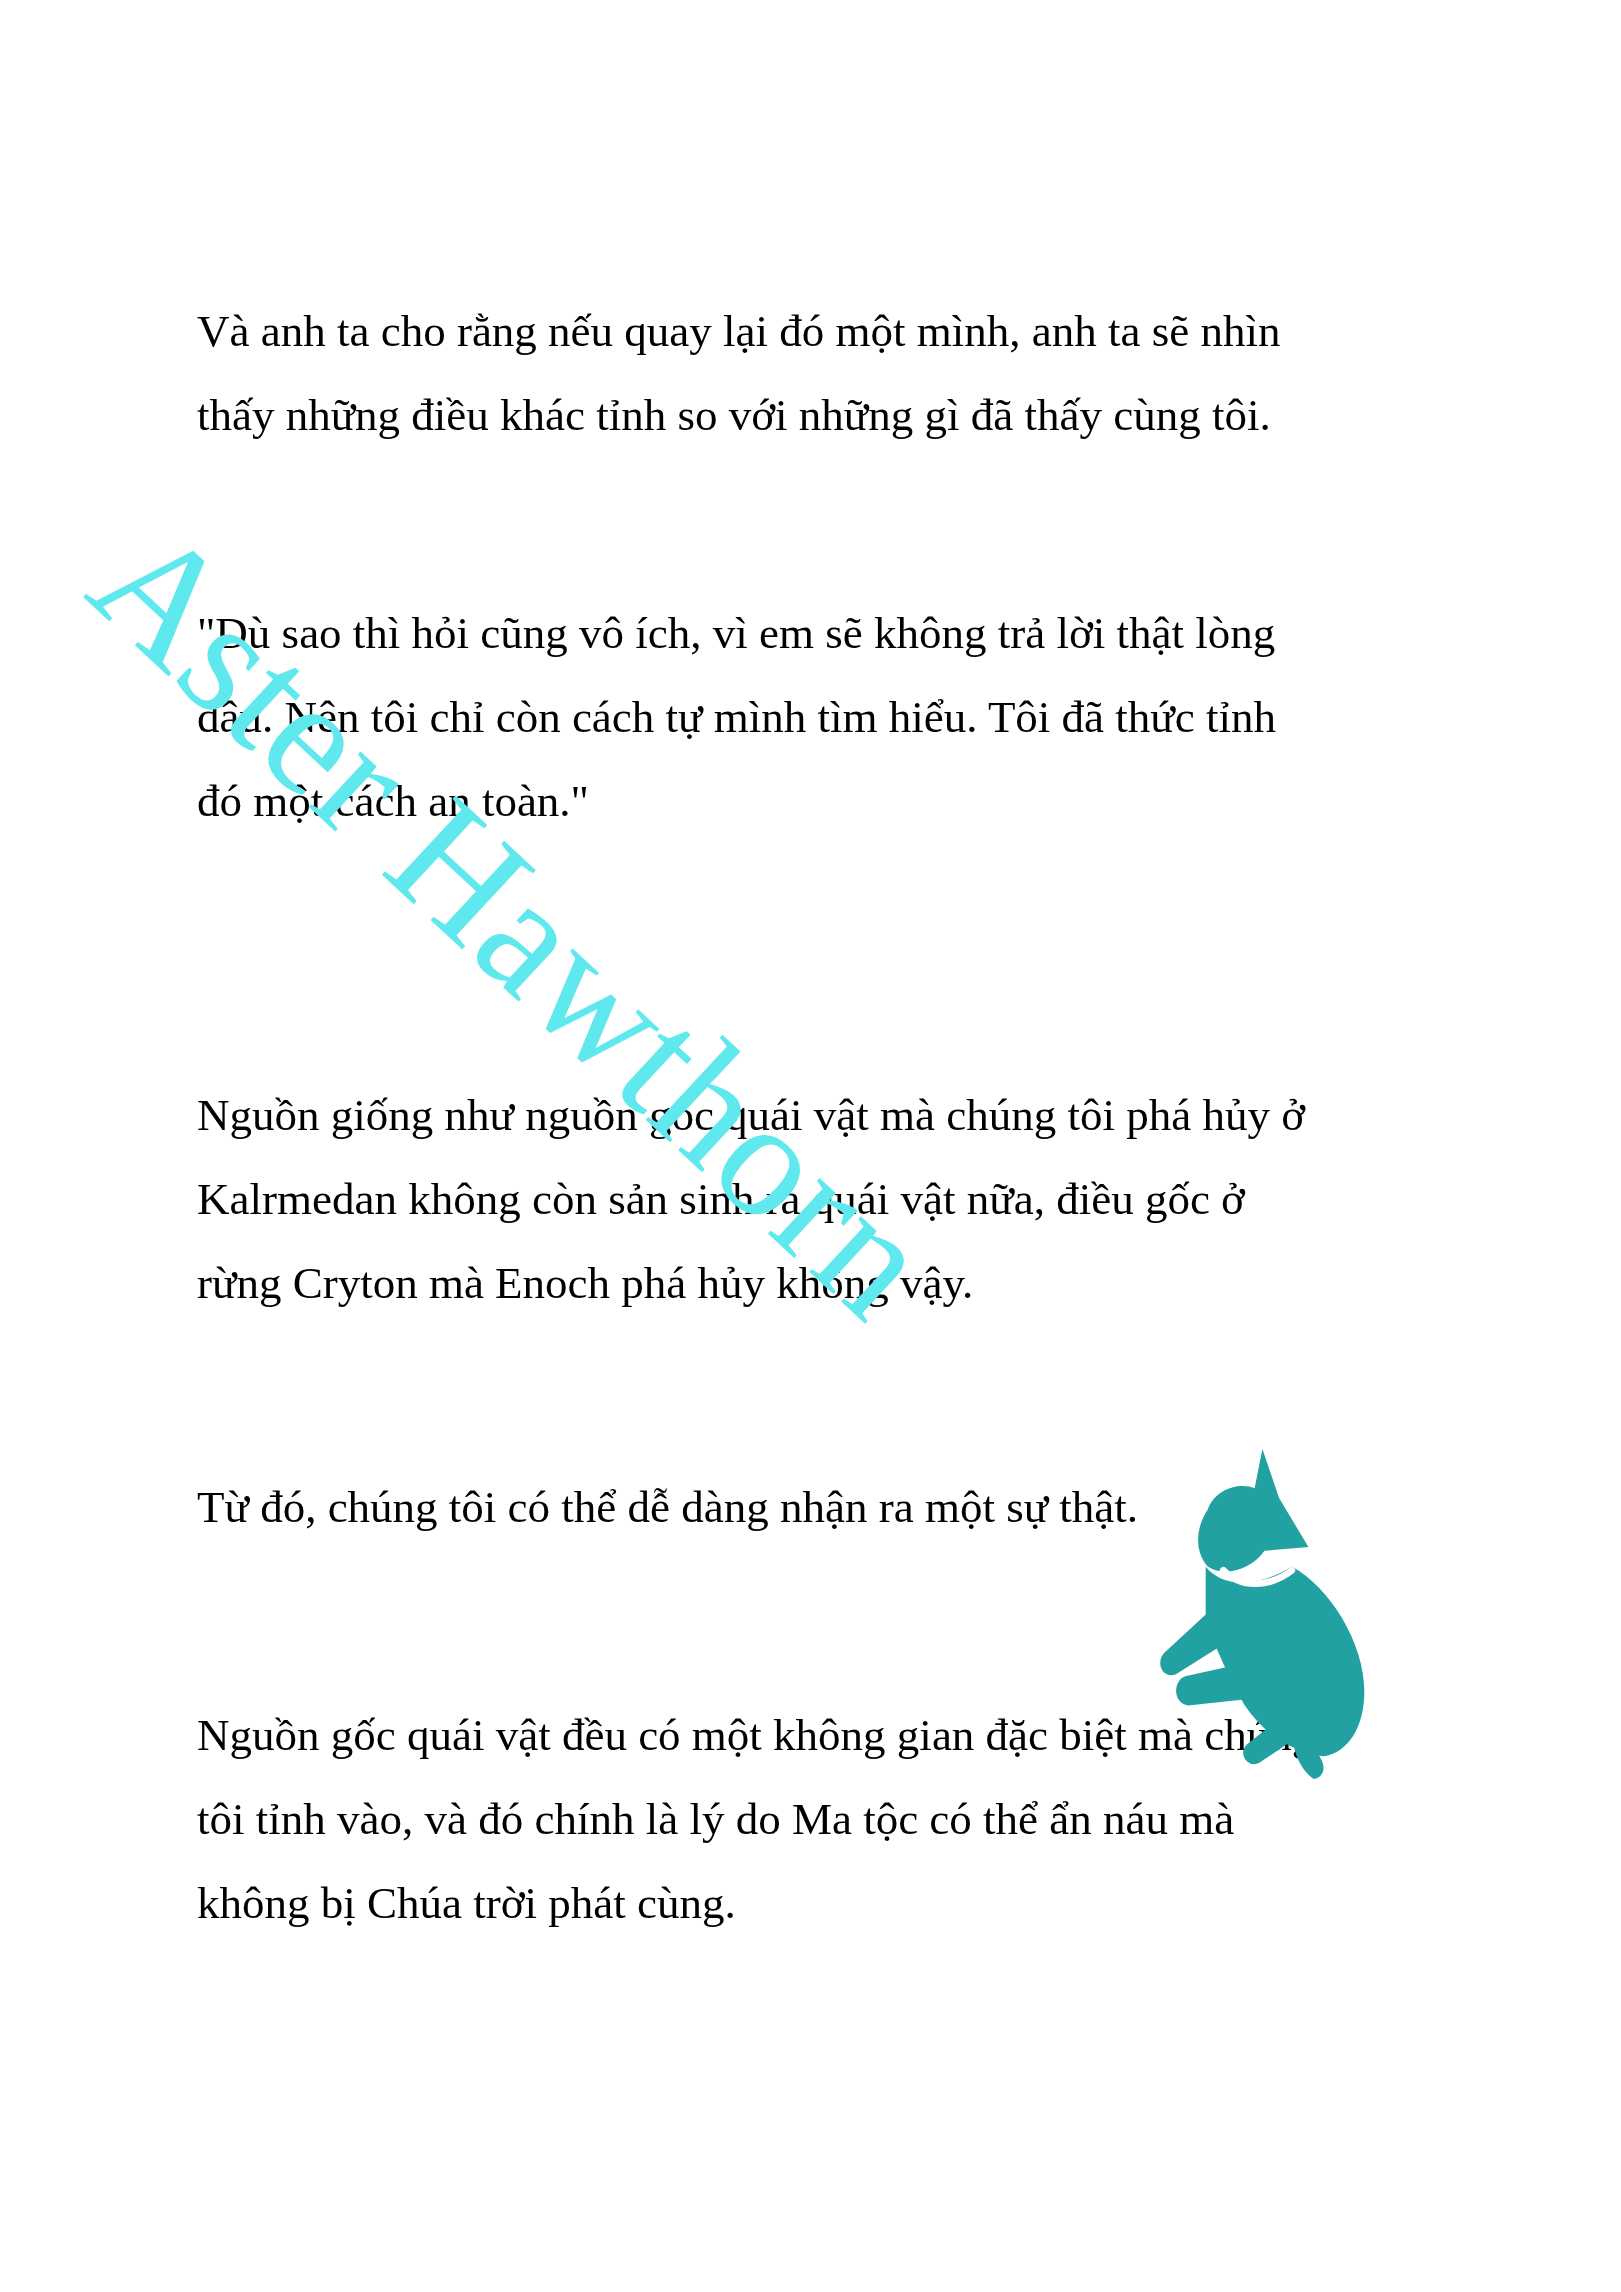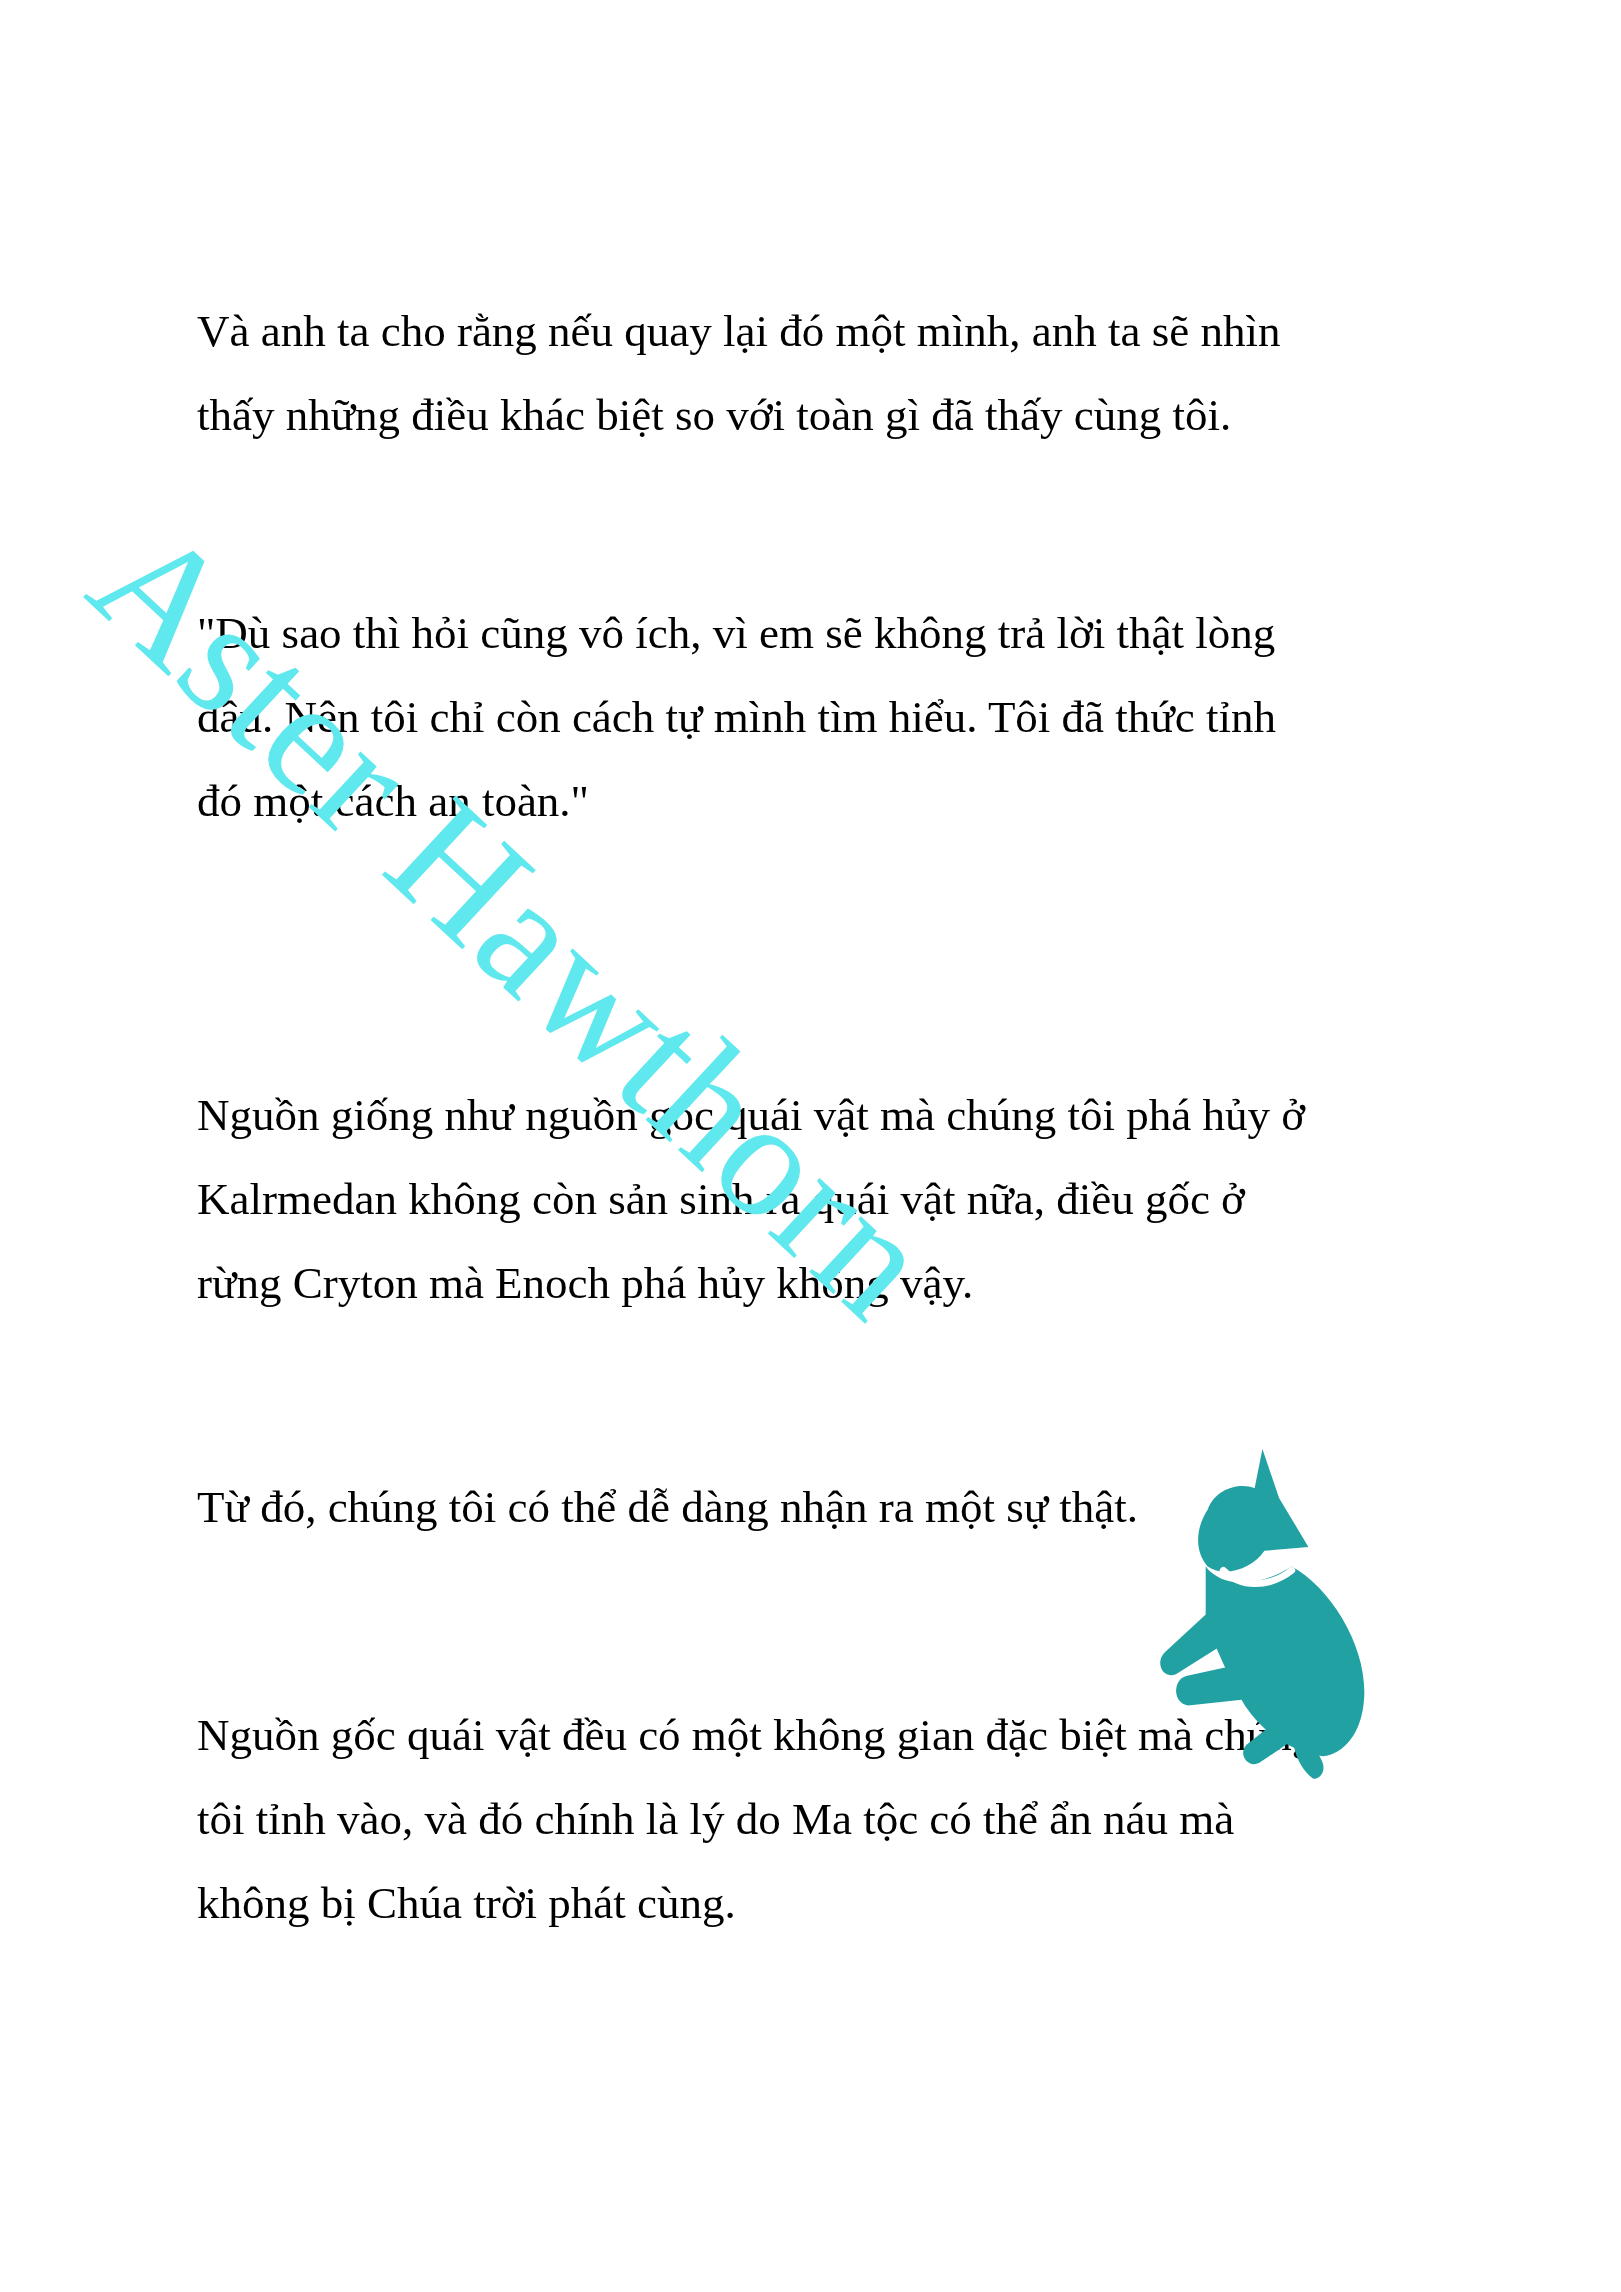--- a/index.html
+++ b/index.html
@@ -31,21 +31,21 @@
     }
     .cat { position: absolute; left: 1147px; top: 1441px; width: 225px; height: 338px; z-index: 4; }
   </style>
 </head>
 <body>
 
 <div class="page">
 
   <div class="text" style="top: 289px;">
     <span class="line">Và anh ta cho rằng nếu quay lại đó một mình, anh ta sẽ nhìn</span>
-    <span class="line">thấy những điều khác biệt so với toàn gì đã thấy cùng tôi.</span>
+    <span class="line">thấy những điều khác tỉnh so với những gì đã thấy cùng tôi.</span>
   </div>
 
   <div class="text" style="top: 591px;">
     <span class="line">"Dù sao thì hỏi cũng vô ích, vì em sẽ không trả lời thật lòng</span>
     <span class="line">đâu. Nên tôi chỉ còn cách tự mình tìm hiểu. Tôi đã thức tỉnh</span>
     <span class="line">đó một cách an toàn."</span>
   </div>
 
   <div class="text" style="top: 1073px;">
     <span class="line">Nguồn giống như nguồn gốc quái vật mà chúng tôi phá hủy ở</span>

